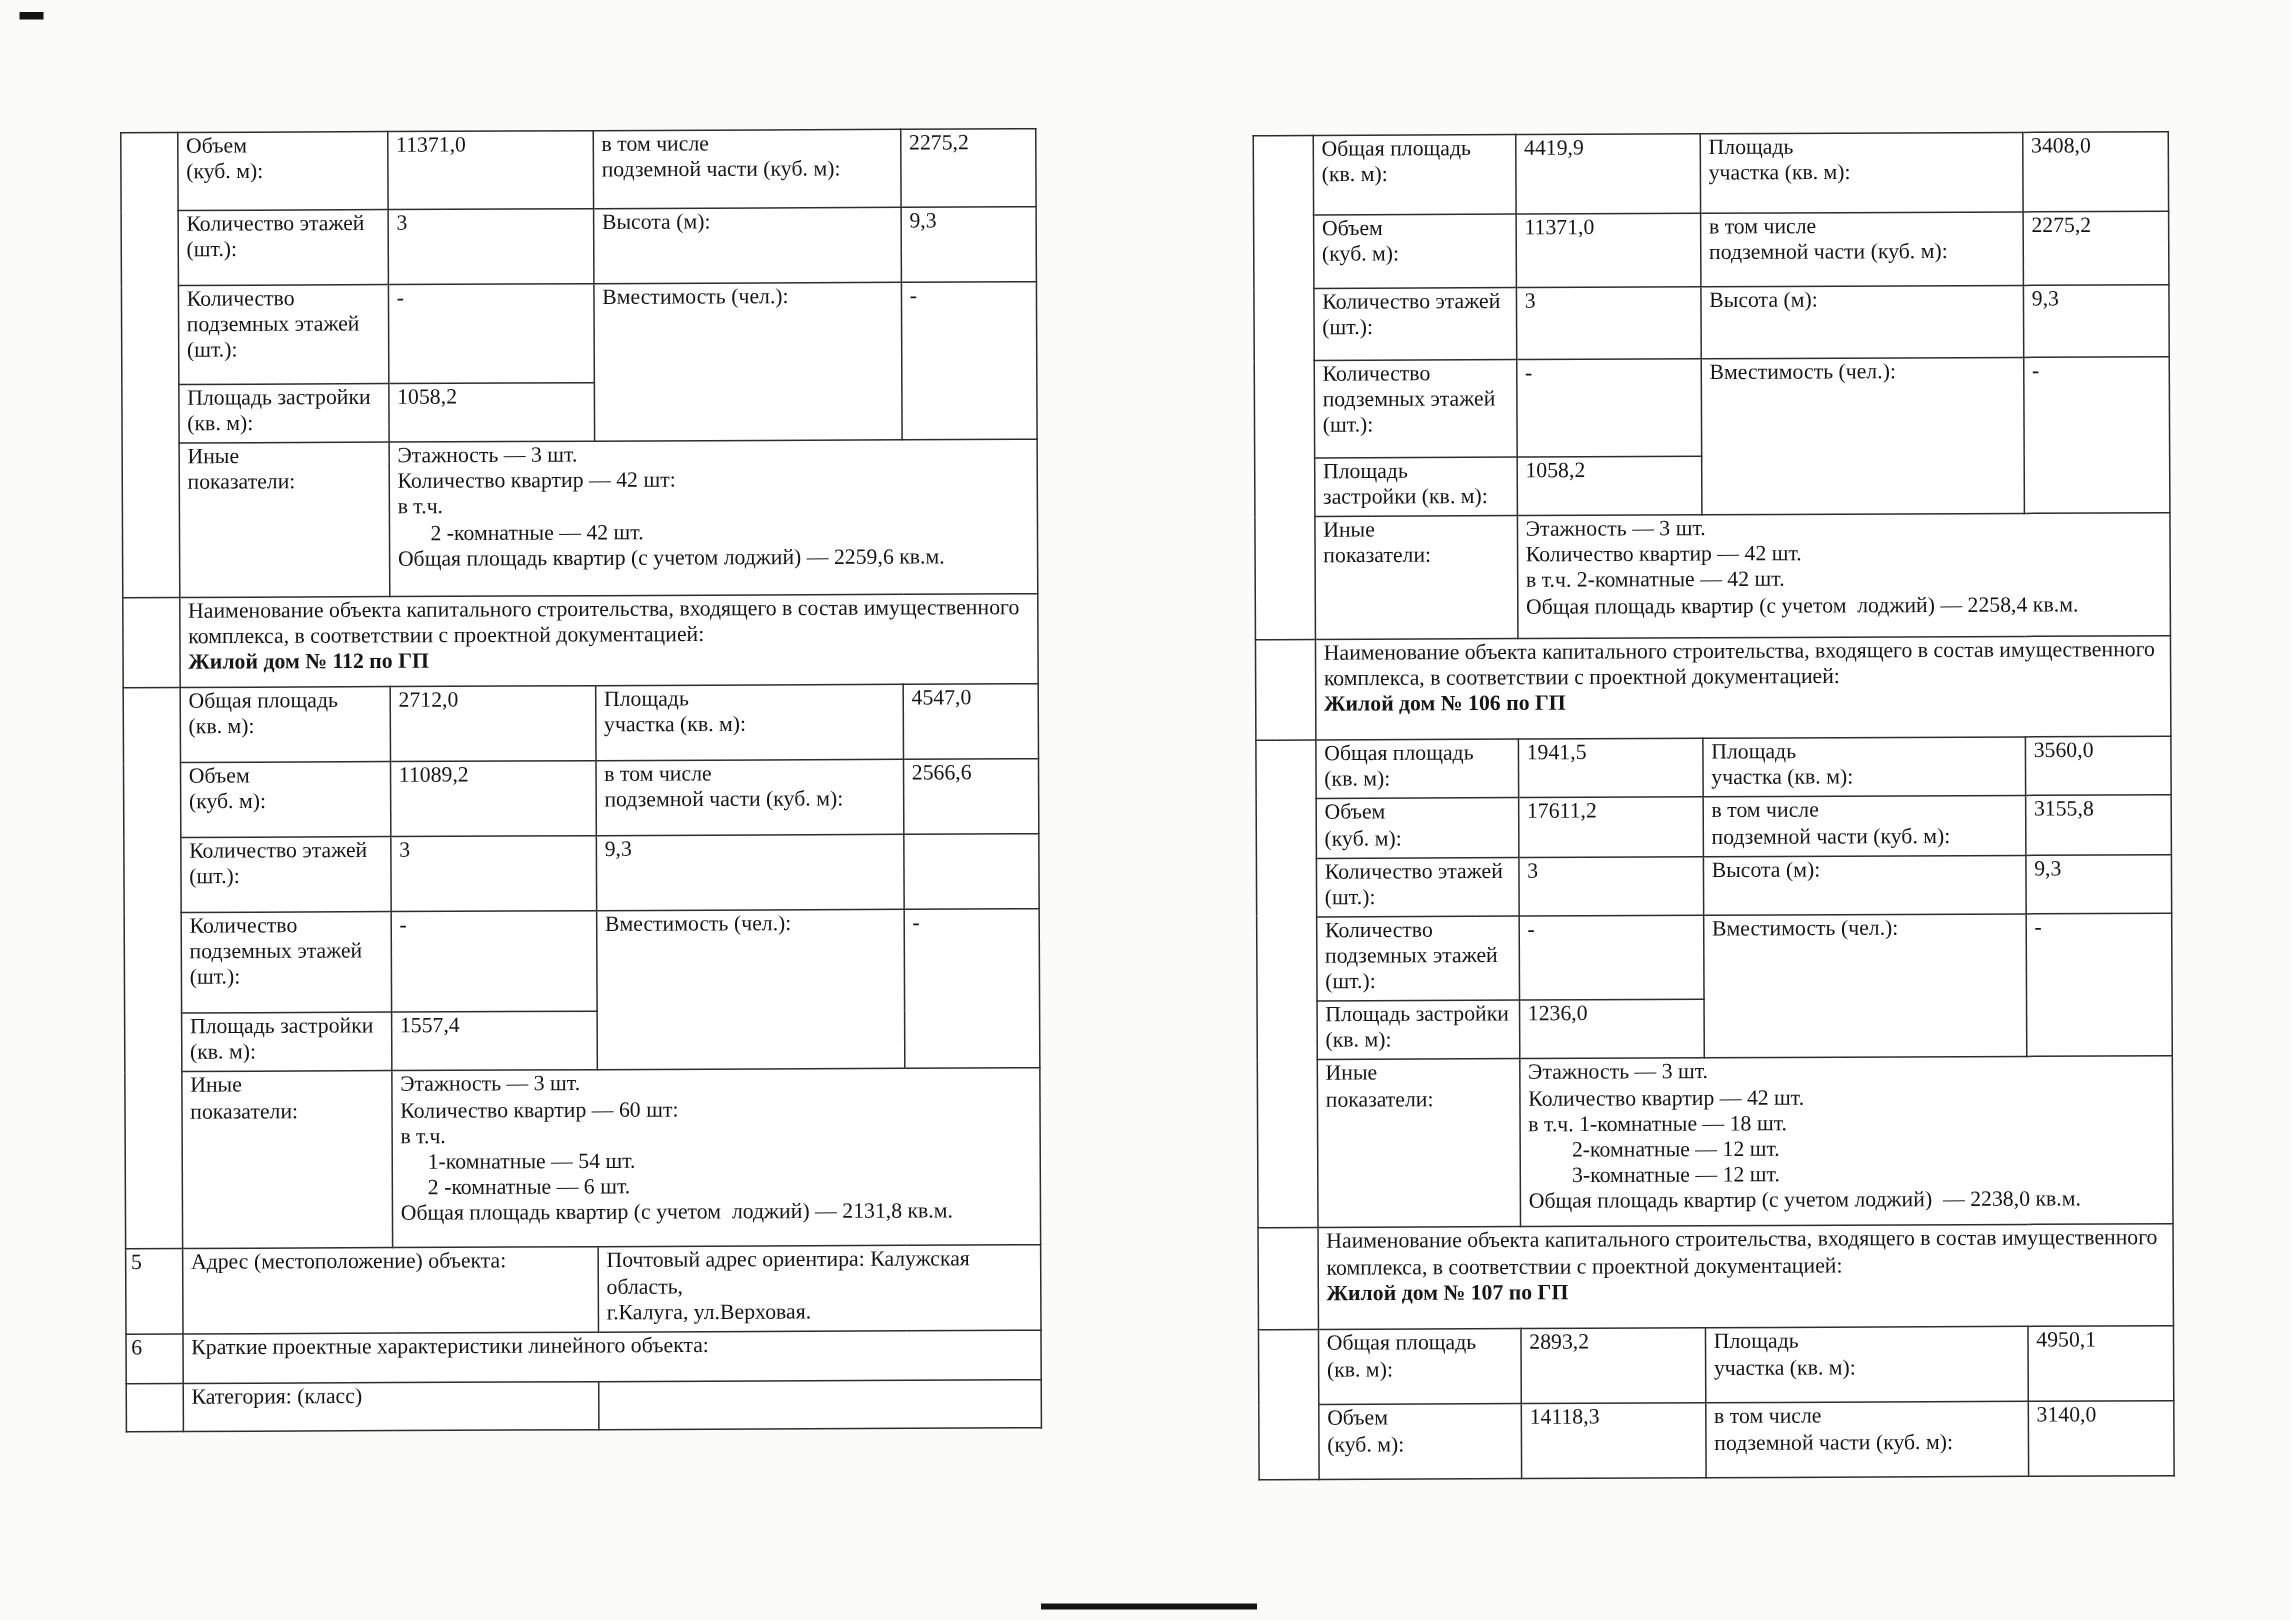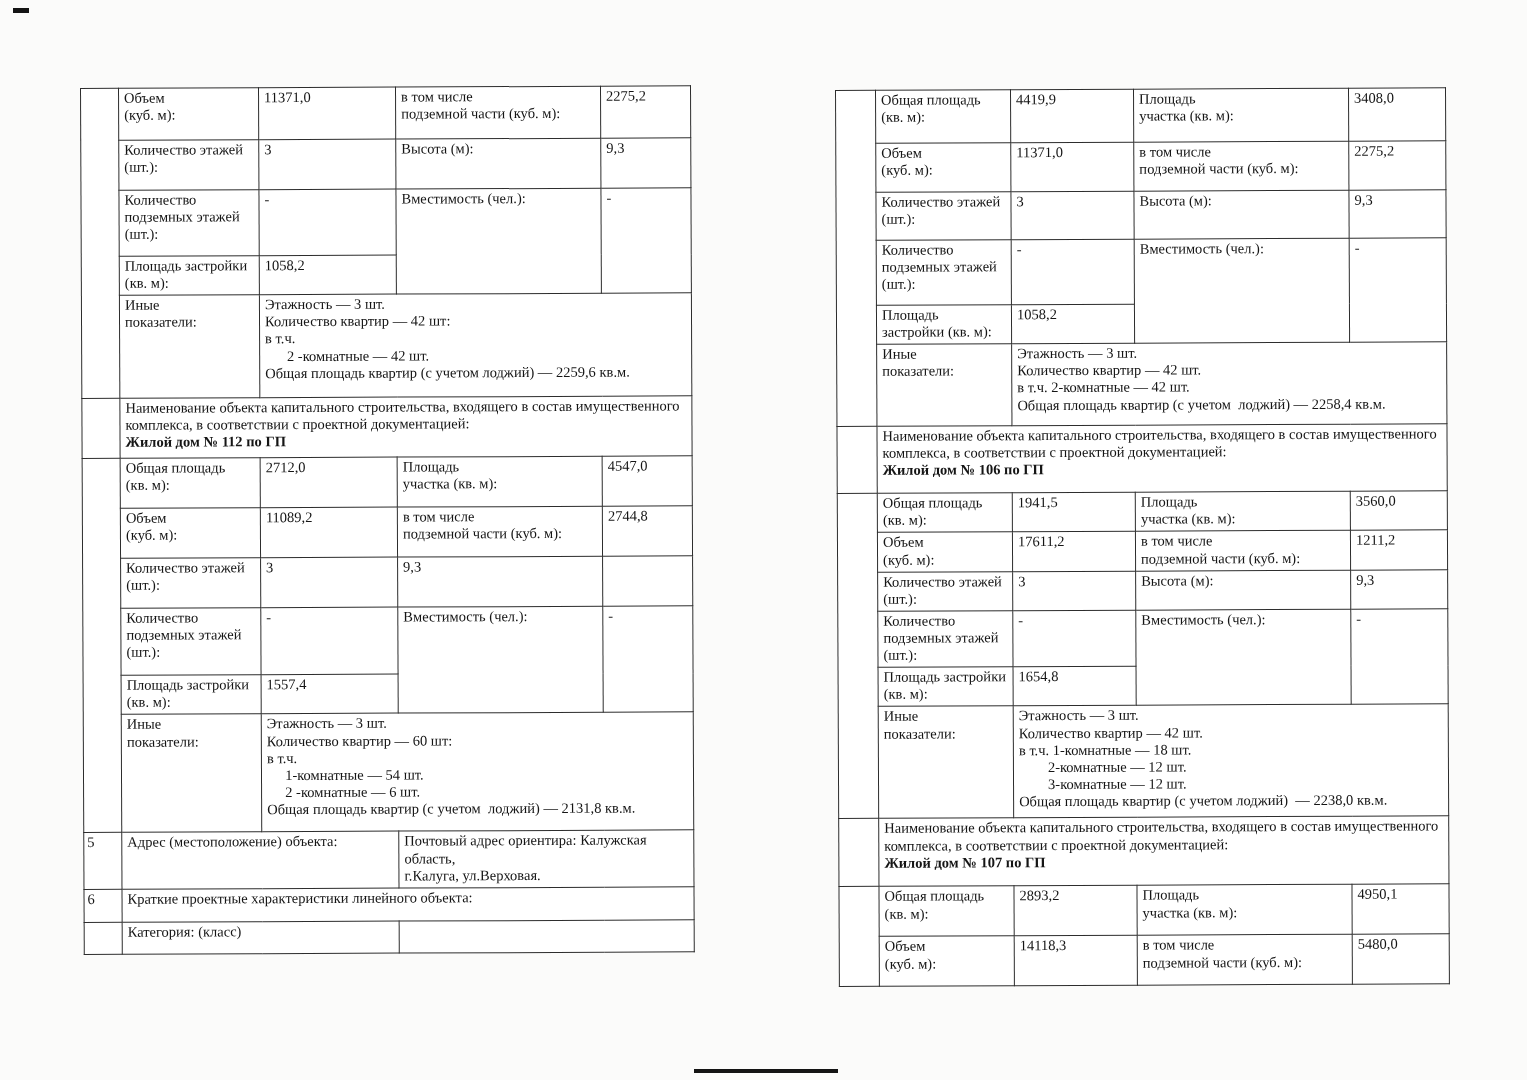--- a/index.html
+++ b/index.html
@@ -94,21 +94,21 @@
 <td class="pre">Площадь
 участка (кв. м):</td>
 <td class="pre">4547,0</td>
 </tr>
 <tr style="height:50px">
 <td class="pre">Объем
 (куб. м):</td>
 <td class="pre">11089,2</td>
 <td class="pre">в том числе
 подземной части (куб. м):</td>
-<td class="pre">2744,8</td>
+<td class="pre">2566,6</td>
 </tr>
 <tr style="height:50px">
 <td class="pre">Количество этажей
 (шт.):</td>
 <td class="pre">3</td>
 <td class="pre">9,3</td>
 <td class="pre"></td>
 </tr>
 <tr style="height:67px">
 <td class="pre">Количество
@@ -219,41 +219,41 @@
 <td class="pre">Площадь
 участка (кв. м):</td>
 <td class="pre">3560,0</td>
 </tr>
 <tr style="height:34px">
 <td class="pre">Объем
 (куб. м):</td>
 <td class="pre">17611,2</td>
 <td class="pre">в том числе
 подземной части (куб. м):</td>
-<td class="pre">1211,2</td>
+<td class="pre">3155,8</td>
 </tr>
 <tr style="height:33px">
 <td class="pre">Количество этажей
 (шт.):</td>
 <td class="pre">3</td>
 <td class="pre">Высота (м):</td>
 <td class="pre">9,3</td>
 </tr>
 <tr style="height:53px">
 <td class="pre">Количество
 подземных этажей
 (шт.):</td>
 <td class="pre">-</td>
 <td class="pre" rowspan="2">Вместимость (чел.):</td>
 <td class="pre" rowspan="2">-</td>
 </tr>
 <tr style="height:30px">
 <td class="pre">Площадь застройки
 (кв. м):</td>
-<td class="pre">1654,8</td>
+<td class="pre">1236,0</td>
 </tr>
 <tr style="height:112px">
 <td class="pre">Иные
 показатели:</td>
 <td class="pre" colspan="3">Этажность — 3 шт.
 Количество квартир — 42 шт.
 в т.ч. 1-комнатные — 18 шт.
         2-комнатные — 12 шт.
         3-комнатные — 12 шт.
 Общая площадь квартир (с учетом лоджий)  — 2238,0 кв.м.</td>
@@ -270,17 +270,17 @@
 <td class="pre">Площадь
 участка (кв. м):</td>
 <td class="pre">4950,1</td>
 </tr>
 <tr style="height:50px">
 <td class="pre">Объем
 (куб. м):</td>
 <td class="pre">14118,3</td>
 <td class="pre">в том числе
 подземной части (куб. м):</td>
-<td class="pre">5480,0</td>
+<td class="pre">3140,0</td>
 </tr>
 </tbody>
 </table>
 </div>
 
 </body></html>

